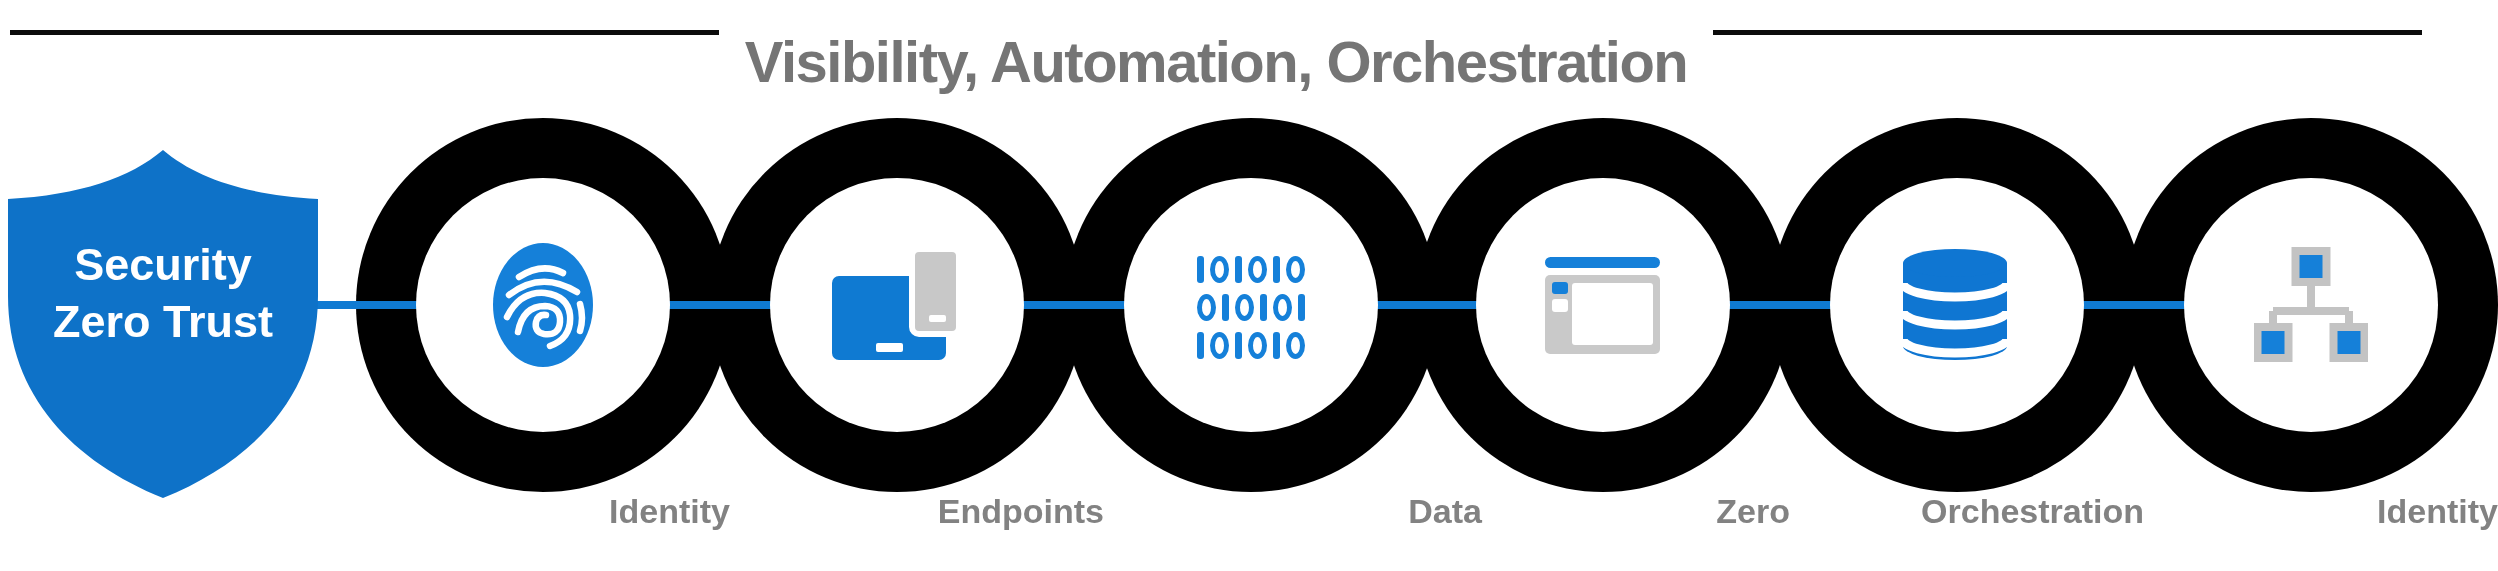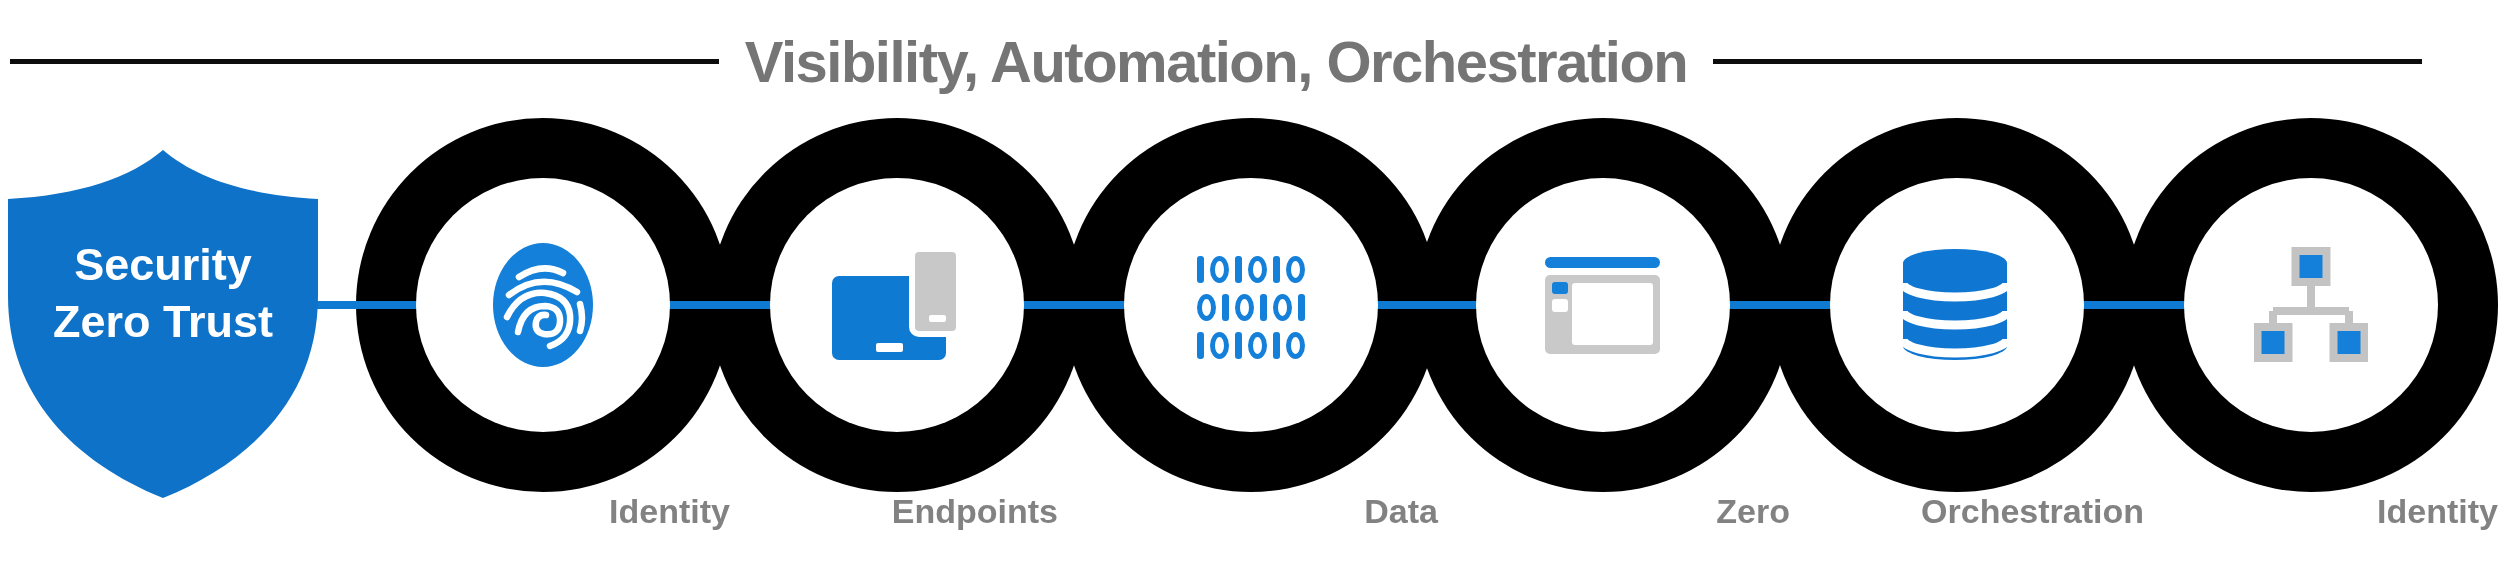--- a/index.html
+++ b/index.html
@@ -3,21 +3,21 @@
 <meta charset="utf-8">
 <style>
   html,body{margin:0;padding:0;background:#fff;}
   #canvas{
     position:relative; width:2498px; height:571px; background:#ffffff;
     overflow:hidden; font-family:"Liberation Sans", sans-serif;
   }
   
   .header-row{
     position:absolute; left:10px; top:30px; width:2412px;
-    display:flex; align-items:center; gap:26px;
+    display:flex; align-items:flex-start; gap:26px;
   }
   .hline{flex:1 1 auto; height:5px; background:#0c0c0c;}
   .header-title{
     flex:0 0 auto; white-space:nowrap; color:#757575;
     font-size:58px; font-weight:700; letter-spacing:-1.5px; line-height:1.1;
   }
   
   .connector{
     position:absolute; left:315px; top:301px; width:1996px; height:8px;
     background:#0f7ad2; z-index:2;
@@ -93,21 +93,21 @@
     <div class="ring" style="left:710px"></div>
     <div class="core" style="left:770px"></div>
     <div class="icon" style="left:832px; top:246px">
       <svg width="130" height="115" viewBox="0 0 130 115">
         <rect x="0" y="30" width="114" height="84" rx="7" fill="#0f7ad2"></rect>
         <rect x="44" y="97" width="27" height="9" rx="2" fill="#ffffff"></rect>
         <rect x="80" y="3" width="47" height="85" rx="7" fill="#c8c8c8" stroke="#ffffff" stroke-width="6"></rect>
         <rect x="97" y="69" width="17" height="7" rx="2" fill="#ffffff"></rect>
       </svg>
     </div>
-    <div class="node-label" style="left:684px">Endpoints</div>
+    <div class="node-label" style="left:730px">Endpoints</div>
   </div>
 
   <div>
     <div class="ring" style="left:1064px"></div>
     <div class="core" style="left:1124px"></div>
     <div class="binary-block">
       <div>
           <div class="bin-row">
             <span class="bit one"></span>
             <span class="bit zero"></span>
@@ -127,21 +127,21 @@
           <div class="bin-row">
             <span class="bit one"></span>
             <span class="bit zero"></span>
             <span class="bit one"></span>
             <span class="bit zero"></span>
             <span class="bit one"></span>
             <span class="bit zero"></span>
           </div>
         </div>
     </div>
-    <div class="node-label" style="left:1064px">Data</div>
+    <div class="node-label" style="left:1108px">Data</div>
   </div>
 
   <div>
     <div class="ring" style="left:1416px"></div>
     <div class="core" style="left:1476px"></div>
     <div class="icon" style="left:1545px; top:257px">
       <svg width="116" height="97" viewBox="0 0 116 97">
         <rect x="0" y="0" width="115" height="11" rx="5.5" fill="#1580d9"></rect>
         <rect x="0" y="18" width="115" height="79" rx="5" fill="#c9c9c9"></rect>
         <rect x="27" y="26" width="81" height="62" rx="3" fill="#ffffff"></rect>

